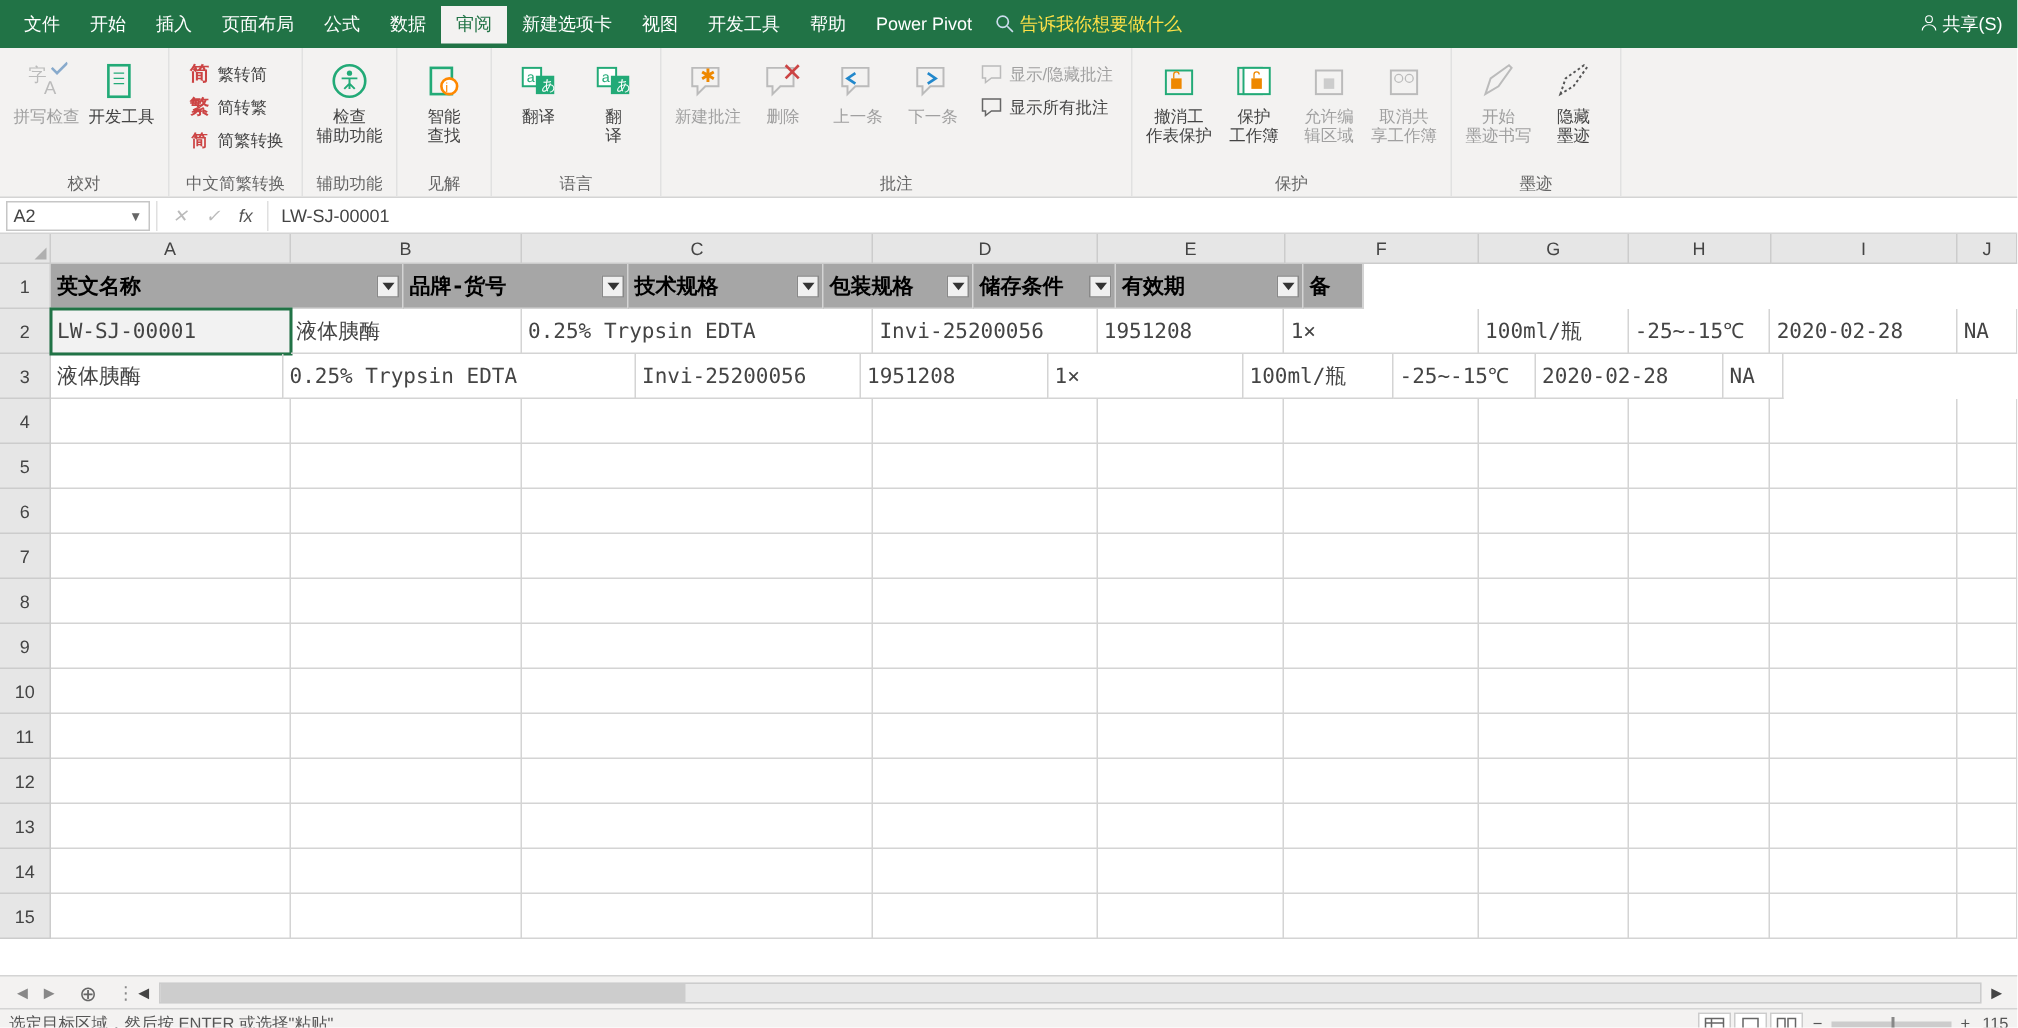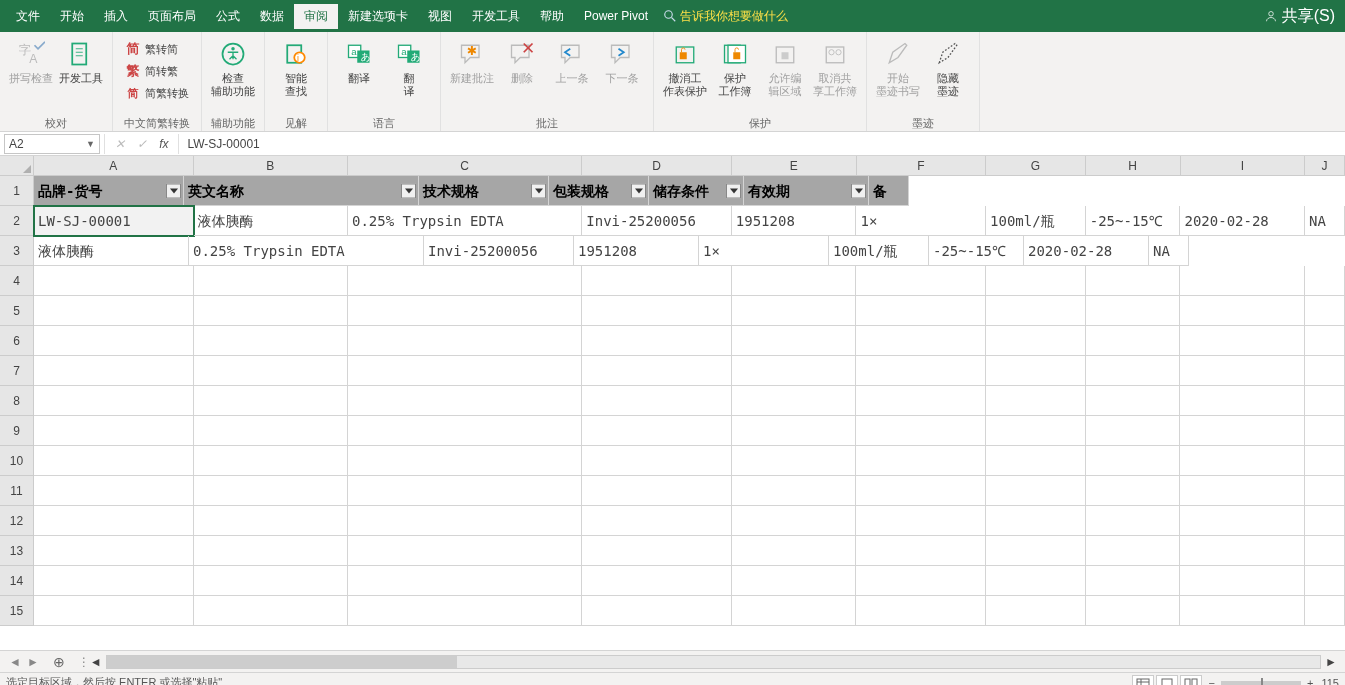--- a/index.html
+++ b/index.html
@@ -4,21 +4,21 @@
 <style>
 * { box-sizing: border-box; margin: 0; padding: 0; font-family: "Microsoft YaHei", "SimSun", Arial, sans-serif; }
 body { width: 1345px; height: 685px; overflow: hidden; background: #fff; font-size: 12px; color: #444; }
 
 
 .ribbon-tabs { display: flex; align-items: center; height: 32px; background: #217346; color: #fff; padding: 0 6px; }
 .ribbon-tabs .tab { padding: 0 10px; height: 25px; line-height: 25px; cursor: pointer; font-size: 12px; }
 .ribbon-tabs .tab.active { background: #f3f2f1; color: #217346; }
 .ribbon-tabs .search { display:flex; align-items:center; margin-left: 6px; color:#fde047; font-size:12px; }
 .ribbon-tabs .spacer { flex:1; }
-.ribbon-tabs .share { margin-right: 4px; font-size:16px; }
+.ribbon-tabs .share { margin-right: 4px; font-size:12px; }
 .search svg { margin-right:4px; }
 
 
 .ribbon { display:flex; height:100px; background:#f3f2f1; border-bottom:1px solid #d4d4d4; }
 .group { display:flex; flex-direction:column; align-items:center; padding: 4px 6px 0 6px; border-right:1px solid #e1e1e1; }
 .group-items { display:flex; align-items:flex-start; flex:1; }
 .group-label { font-size:11px; color:#666; height:16px; line-height:16px; }
 .big-btn { display:flex; flex-direction:column; align-items:center; justify-content:flex-start; width:50px; padding:2px 2px; cursor:pointer; }
 .big-btn .icon { width:32px; height:32px; margin-bottom:2px; display:flex; align-items:center; justify-content:center; }
 .big-btn .lbl { font-size:11px; text-align:center; line-height:13px; color:#444; }
@@ -249,20 +249,38 @@
         </div>
       <div class="big-btn disabled">
           <div class="icon">
             <svg width="28" height="28" viewBox="0 0 32 32">
               <path d="M4 6h20v14h-10l-6 6v-6h-4z" fill="none" stroke="#bbb" stroke-width="1.5"></path>
               <path d="M12 10l6 4l-6 4" fill="none" stroke="#28c" stroke-width="2"></path>
             </svg>
           </div>
           <div class="lbl">下一条</div>
         </div>
+      <div class="small-col">
+        <div class="small-btn disabled">
+            <span class="icon">
+              <svg width="16" height="16" viewBox="0 0 16 16">
+                <path d="M2 3h12v8h-6l-4 3v-3h-2z" fill="none" stroke="#bbb"></path>
+              </svg>
+            </span>
+            <span>显示/隐藏批注</span>
+          </div>
+        <div class="small-btn">
+            <span class="icon">
+              <svg width="16" height="16" viewBox="0 0 16 16">
+                <path d="M2 3h12v8h-6l-4 3v-3h-2z" fill="none" stroke="#666"></path>
+              </svg>
+            </span>
+            <span>显示所有批注</span>
+          </div>
+      </div>
     </div>
     <div class="group-label">批注</div>
   </div>
 
   <div class="group">
     <div class="group-items">
       <div class="big-btn">
           <div class="icon">
             <svg width="28" height="28" viewBox="0 0 32 32">
               <rect x="6" y="8" width="20" height="18" fill="none" stroke="#2a7" stroke-width="1.5"></rect>
@@ -374,22 +392,22 @@
       <div class="row-h">9</div>
       <div class="row-h">10</div>
       <div class="row-h">11</div>
       <div class="row-h">12</div>
       <div class="row-h">13</div>
       <div class="row-h">14</div>
       <div class="row-h">15</div>
     </div>
   <div class="cells" id="cells">
       <div class="row header">
+        <div class="cell" style="width: 235px;">英文名称<div class="filter-btn"></div></div>
         <div class="cell" style="width: 150px;">品牌-货号<div class="filter-btn"></div></div>
-        <div class="cell" style="width: 235px;">英文名称<div class="filter-btn"></div></div>
         <div class="cell" style="width: 130px;">技术规格<div class="filter-btn"></div></div>
         <div class="cell" style="width: 100px;">包装规格<div class="filter-btn"></div></div>
         <div class="cell" style="width: 95px;">储存条件<div class="filter-btn"></div></div>
         <div class="cell" style="width: 125px;">有效期<div class="filter-btn"></div></div>
         <div class="cell" style="width: 40px;">备</div>
       </div>
       <div class="row">
         <div class="cell selected" style="width: 160px;">LW-SJ-00001</div>
         <div class="cell" style="width: 155px;">液体胰酶</div>
         <div class="cell" style="width: 235px;">0.25% Trypsin EDTA</div>

